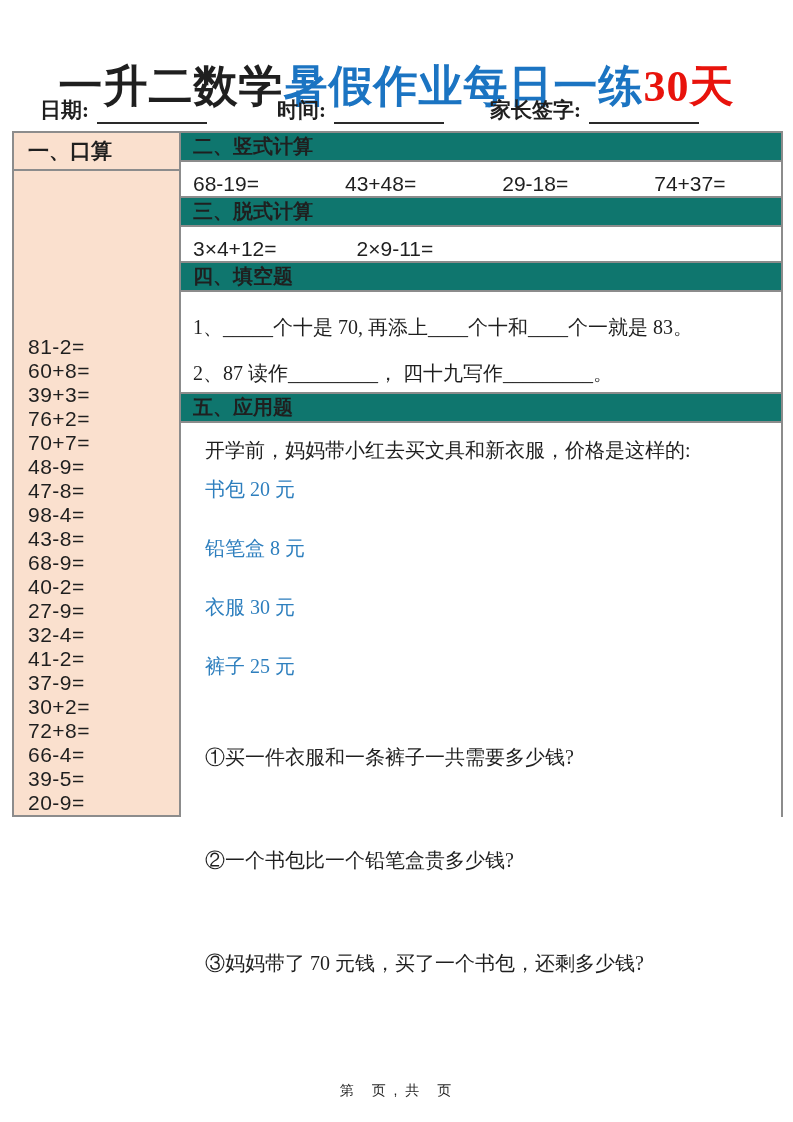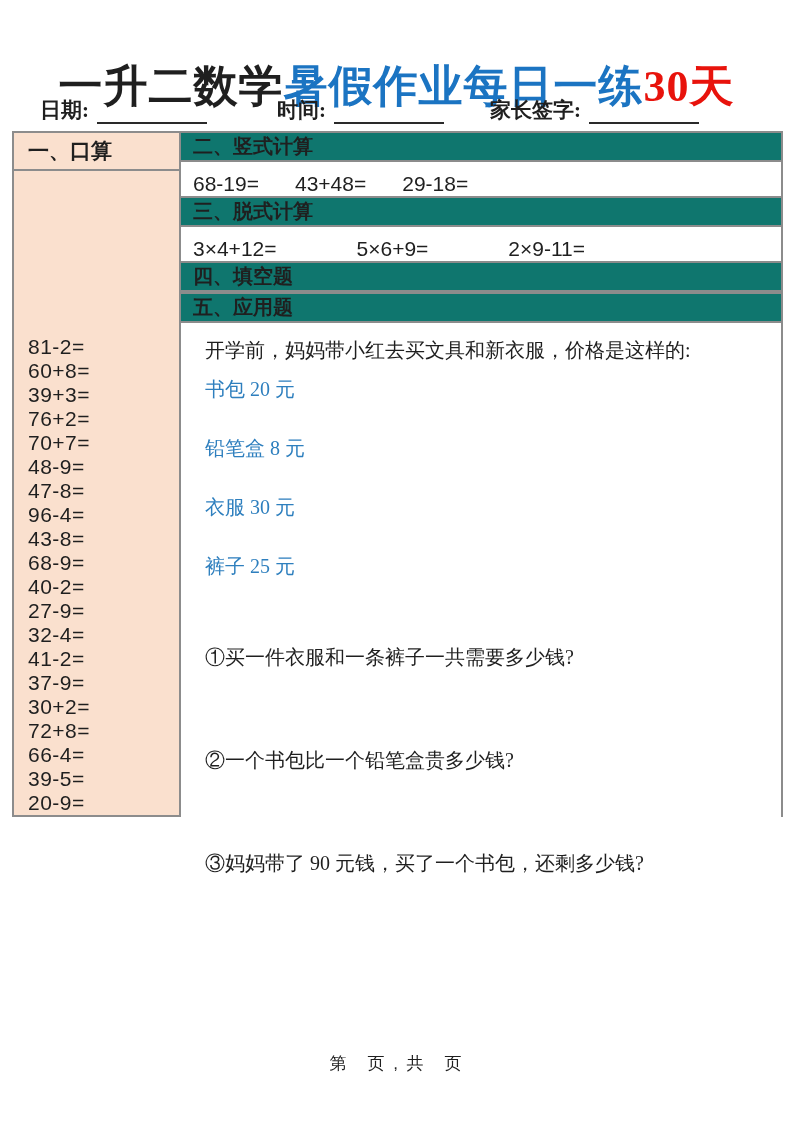--- a/index.html
+++ b/index.html
@@ -72,21 +72,21 @@
     border-bottom:2px solid #8C8C8C;
     display:flex; align-items:center; padding-left:12px;
     font-size:20px; font-weight:600;
     font-family:"Liberation Serif", serif;
   }
   .sec-header.first { border-top:none; }
   .sec-body { box-sizing:border-box; background:#ffffff; }
 
   .vertical-body {
     height:142px; padding:10px 0 0 12px;
-    display:flex; gap:36px; font-size:21px;
+    display:flex; gap:86px; font-size:21px;
   }
   .stepwise-body {
     height:134px; padding:10px 0 0 12px;
     display:flex; gap:80px; font-size:21px;
   }
   .fill-body {
     height:100px; padding:12px 10px 0 12px;
     font-size:20px; line-height:46px;
     font-family:"Liberation Serif", serif;
     white-space:nowrap;
@@ -100,22 +100,22 @@
     margin-top:12px; display:flex; gap:32px;
     color:#2E7FBE; white-space:nowrap;flex-direction:column;
   }
   .word-q { white-space:nowrap; }
   .word-q.q1 { margin-top:64px; }
   .word-q.q2 { margin-top:76px; }
   .word-q.q3 { margin-top:76px; }
 
   
   .footer {
-    position:absolute; top:1052px; left:0; width:100%;
-    text-align:center; font-size:17px; letter-spacing:2px;
+    position:absolute; top:1082px; left:0; width:100%;
+    text-align:center; font-size:14px; letter-spacing:2px;
   }
 </style>
 </head>
 <body>
 
 <div class="page">
 
   <h1 class="title"><span>一升二数学</span><span class="t-blue">暑假作业每日一练</span><span class="t-red">30天</span></h1>
 
   <div class="meta-row">
@@ -138,21 +138,21 @@
     <div class="left-col">
       <div class="left-header">一、口算</div>
       <div class="oral-list">
         <div class="oral-problem">81-2=</div>
         <div class="oral-problem">60+8=</div>
         <div class="oral-problem">39+3=</div>
         <div class="oral-problem">76+2=</div>
         <div class="oral-problem">70+7=</div>
         <div class="oral-problem">48-9=</div>
         <div class="oral-problem">47-8=</div>
-        <div class="oral-problem">96-4=</div>
+        <div class="oral-problem">98-4=</div>
         <div class="oral-problem">43-8=</div>
         <div class="oral-problem">68-9=</div>
         <div class="oral-problem">40-2=</div>
         <div class="oral-problem">27-9=</div>
         <div class="oral-problem">32-4=</div>
         <div class="oral-problem">41-2=</div>
         <div class="oral-problem">37-9=</div>
         <div class="oral-problem">30+2=</div>
         <div class="oral-problem">72+8=</div>
         <div class="oral-problem">66-4=</div>
@@ -161,43 +161,47 @@
       </div>
     </div>
 
     <div class="right-col">
 
       <div class="sec-header first">二、竖式计算</div>
       <div class="sec-body vertical-body">
         <span>68-19=</span>
         <span>43+48=</span>
         <span>29-18=</span>
+        <span>74+37=</span>
       </div>
 
       <div class="sec-header">三、脱式计算</div>
       <div class="sec-body stepwise-body">
         <span>3×4+12=</span>
-        <span>5×6+9=</span>
         <span>2×9-11=</span>
       </div>
 
       <div class="sec-header">四、填空题</div>
+      <div class="sec-body fill-body">
+        <div>1、_____个十是 70, 再添上____个十和____个一就是 83。</div>
+        <div>2、87 读作_________， 四十九写作_________。</div>
+      </div>
 
       <div class="sec-header">五、应用题</div>
       <div class="sec-body word-body">
         <div class="word-intro">开学前，妈妈带小红去买文具和新衣服，价格是这样的:</div>
         <div class="word-prices">
           <span>书包 20 元</span>
           <span>铅笔盒 8 元</span>
           <span>衣服 30 元</span>
           <span>裤子 25 元</span>
         </div>
         <div class="word-q q1">①买一件衣服和一条裤子一共需要多少钱?</div>
         <div class="word-q q2">②一个书包比一个铅笔盒贵多少钱?</div>
-        <div class="word-q q3">③妈妈带了 90 元钱，买了一个书包，还剩多少钱?</div>
+        <div class="word-q q3">③妈妈带了 70 元钱，买了一个书包，还剩多少钱?</div>
       </div>
 
     </div>
   </div>
 
   <div class="footer">第　页 , 共　页</div>
 
 </div>
 
 </body></html>

